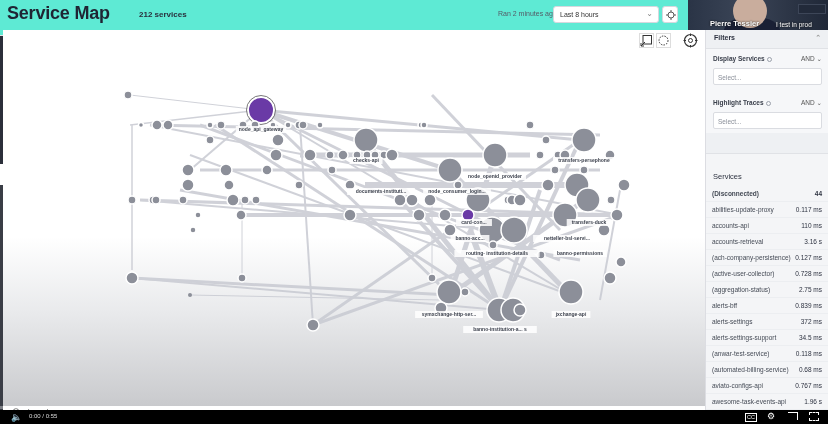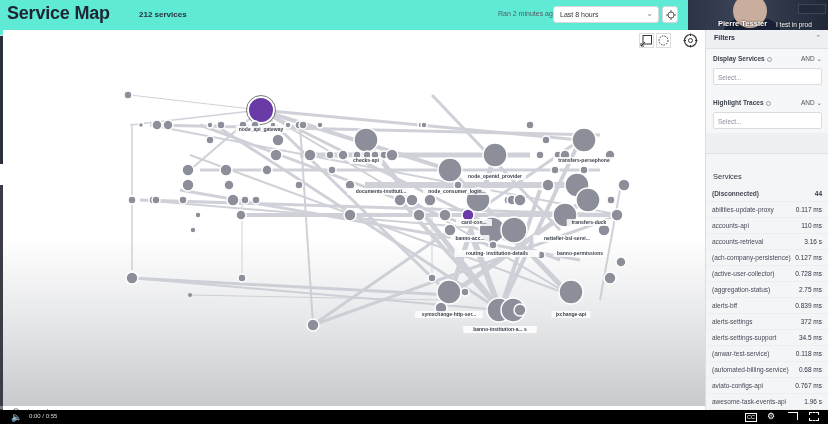--- a/index.html
+++ b/index.html
@@ -16,21 +16,21 @@
   .range-select { position: absolute; left: 553px; top: 6px; width: 106px; height: 17px; border: 1px solid #d6d8de; border-radius: 3px; font-size: 7px; color: #333; padding: 4px 6px; background: #fff; }
   .range-select .chev { position: absolute; right: 5px; top: 2px; color: #888; font-size: 8px; }
   .refresh-btn { position: absolute; left: 662px; top: 6px; width: 16px; height: 17px; border: 1px solid #d6d8de; border-radius: 3px; background: #fff; }
   .refresh-btn svg { position: absolute; left: 3px; top: 3px; }
 
   
   .webcam { position: absolute; left: 688px; top: 0; width: 140px; height: 30px; background: linear-gradient(90deg, #2a3446 0%, #3b4557 40%, #202838 100%); overflow: hidden; }
   .webcam .person { position: absolute; left: 45px; top: -6px; width: 34px; height: 34px; border-radius: 50%; background: #c9ad9d; }
   .webcam .shirt { position: absolute; left: 34px; top: 18px; width: 60px; height: 20px; border-radius: 20px 20px 0 0; background: #1a2035; }
   .webcam .sign { position: absolute; left: 110px; top: 4px; width: 28px; height: 10px; background: #222a3a; border: 1px solid #3d4658; }
-  .webcam .name { position: absolute; left: 22px; top: 19px; font-size: 7.5px; font-weight: bold; color: #fff; text-shadow: 0 0 2px #000; margin-left: 8px; }
+  .webcam .name { position: absolute; left: 22px; top: 19px; font-size: 7.5px; font-weight: bold; color: #fff; text-shadow: 0 0 2px #000; }
   .webcam .tag { position: absolute; left: 88px; top: 21px; font-size: 6.5px; color: #fff; text-shadow: 0 0 2px #000; }
 
   
   .canvas { position: absolute; left: 3px; top: 30px; width: 702px; height: 376px; background: linear-gradient(180deg, #ffffff 0%, #ffffff 55%, #e9eaec 75%, #c9cacd 100%); }
   .tool { position: absolute; width: 15px; height: 15px; }
   .graph { position: absolute; left: 0; top: 0; }
 
   
   .sidebar { position: absolute; left: 705px; top: 30px; width: 123px; height: 380px; background: #eef0f3; border-left: 1px solid #dcdde2; }
   .filters-head { height: 18px; padding: 4px 8px; font-size: 7px; font-weight: bold; color: #2d3240; position: relative; }

